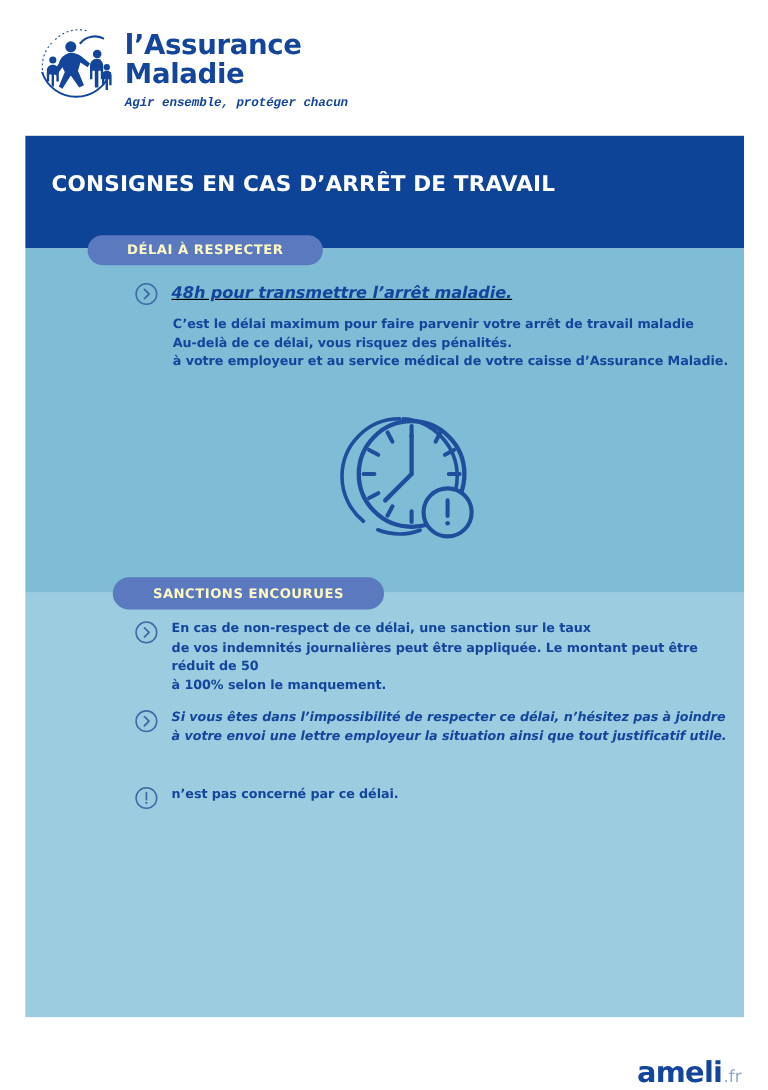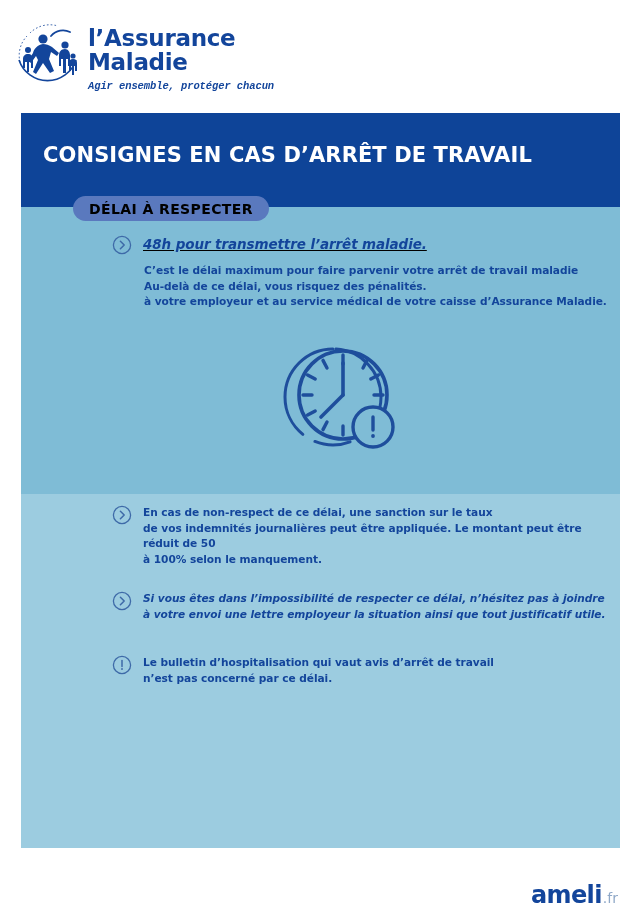--- a/index.html
+++ b/index.html
@@ -17,21 +17,21 @@
 
   
   .brand-header {
     position: absolute;
     left: 0; top: 0;
     width: 640px; height: 113px;
     background: #ffffff;
   }
   .brand-lockup {
     position: absolute;
-    left: 10px; top: 16px;
+    left: 26px; top: 16px;
     display: flex;
     align-items: flex-start;
   }
   .brand-emblem {
     width: 74px; height: 74px;
     flex: 0 0 74px;
   }
   .brand-wordmark {
     margin-left: 4px;
     padding-top: 10px;
@@ -74,21 +74,21 @@
     position: absolute;
     left: 0; top: 0;
     width: 599px; height: 94px;
     background: #0E4498;
   }
   .card-title {
     position: absolute;
     left: 22px; top: 30px;
     font-family: "DejaVu Sans", sans-serif;
     font-weight: bold;
-    font-size: 21px;
+    font-size: 18px;
     letter-spacing: 0.1px;
     color: #ffffff;
     white-space: nowrap;
   }
   .card-body-upper {
     position: absolute;
     left: 0; top: 94px;
     width: 599px; height: 287px;
     background: #7FBCD6;
   }
@@ -97,24 +97,24 @@
     left: 0; top: 381px;
     width: 599px; height: 354px;
     background: #9CCCE0;
   }
 
   
   .pill {
     position: absolute;
     background: #5A79BE;
     border-radius: 999px;
-    color: #000000;
-    font-family: "DejaVu Sans", sans-serif;
-    font-weight: bold;
-    font-size: 14px;
+    color: #fef9c3;
+    font-family: "DejaVu Sans", sans-serif;
+    font-weight: bold;
+    font-size: 11px;
     letter-spacing: 0.4px;
     display: flex;
     align-items: center;
     justify-content: center;
     white-space: nowrap;
     text-align: right;
   }
   .pill-delai {
     left: 52px; top: 83px;
     width: 196px; height: 25px;
@@ -151,21 +151,21 @@
     font-weight: bold;
     font-size: 10.6px;
     line-height: 15.5px;
     color: #13459B;
     letter-spacing: -0.05px;
   }
 
   .block-delai   { left: 91px;  top: 122px; text-decoration: underline; }
   .delai-para    { position: absolute; left: 123px; top: 150px; width: 470px; }
 
-  .block-s1 { left: 91px; top: 392px; }
+  .block-s1 { left: 91px; top: 404px; }
   .block-s2 { left: 91px; top: 478px; font-style: italic; }
   .block-s3 { left: 91px; top: 542px; }
 
   
   .clock-illo {
     position: absolute;
     left: 260px; top: 228px;
     width: 120px; height: 118px;
   }
 
@@ -285,20 +285,21 @@
         <line x1="62" y1="54" x2="62" y2="22" stroke-width="3.6"></line>
         <line x1="62" y1="54" x2="40" y2="76" stroke-width="3.6"></line>
       </g>
 
       <circle cx="92" cy="86" r="20" fill="#7FBCD6" stroke="#1E4E9C" stroke-width="3.4"></circle>
       <line x1="92" y1="76" x2="92" y2="89" stroke="#1E4E9C" stroke-width="3.4" stroke-linecap="round"></line>
       <circle cx="92" cy="95" r="1.9" fill="#1E4E9C"></circle>
     </svg>
   </div>
 
+  <div class="pill pill-sanctions">SANCTIONS ENCOURUES</div>
 
   <div class="block block-s1">
     <span class="icon-wrap">
       <svg viewBox="0 0 20 20" width="20" height="20" aria-hidden="true">
         <circle cx="10" cy="10" r="8.6" fill="none" stroke="#3E6AA8" stroke-width="1.3"></circle>
         <path d="M8.4 6.2 L12.2 10 L8.4 13.8" fill="none" stroke="#3E6AA8" stroke-width="1.5" stroke-linecap="round" stroke-linejoin="round"></path>
       </svg>
     </span>
     <span>
       <div class="body-text">En cas de non-respect de ce délai, une sanction sur le taux</div>
@@ -322,21 +323,20 @@
 
   <div class="block block-s3">
     <span class="icon-wrap">
       <svg viewBox="0 0 20 20" width="20" height="20" aria-hidden="true">
         <circle cx="10" cy="10" r="8.6" fill="none" stroke="#3E6AA8" stroke-width="1.3"></circle>
         <line x1="10" y1="5.6" x2="10" y2="11.4" stroke="#3E6AA8" stroke-width="1.5" stroke-linecap="round"></line>
         <circle cx="10" cy="14" r="0.95" fill="#3E6AA8"></circle>
       </svg>
     </span>
     <span>
-      <div class="body-text">Le bulletin d’hospitalisation qui vaut avis d’arrêt de travail</div>
       <div class="body-text">n’est pas concerné par ce délai.</div>
     </span>
   </div>
 
 </div>
 
 <div class="footer">
   <div class="ameli-mark">
     <span class="ameli-word">ameli</span>
     <span class="ameli-tld">.fr</span>

